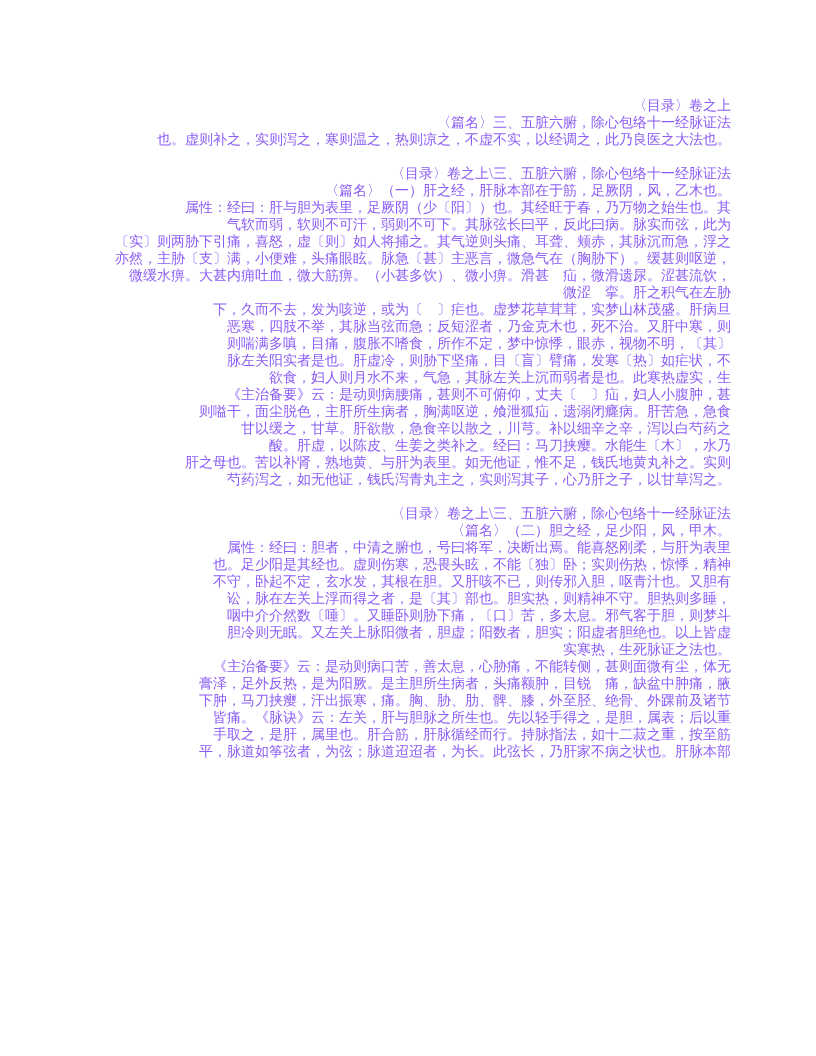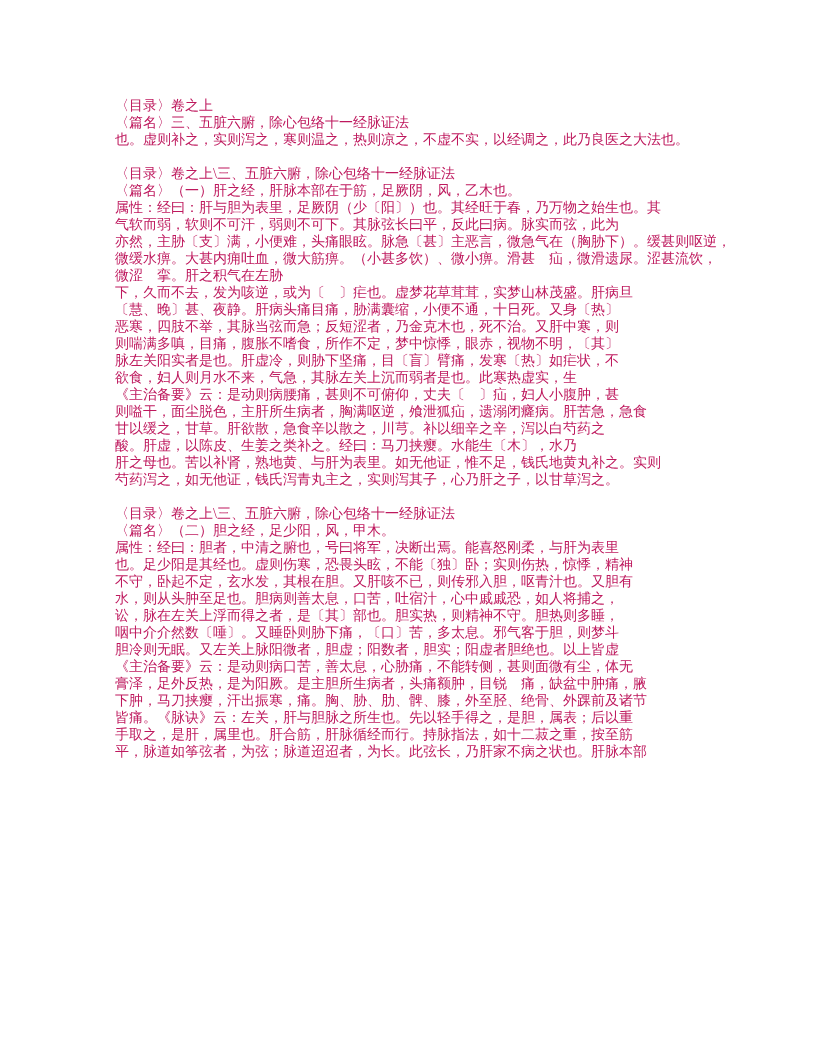--- a/index.html
+++ b/index.html
@@ -19,22 +19,23 @@
     left: 0;
     top: 0;
     width: 816px;
     height: 1056px;
     background: #ffffff;
   }
   .text-block {
     position: absolute;
     left: 115px;
     top: 97px;
-    color: #be185d;
+    color: #8b5cf6;
     font-size: 14px;
+    text-align: right;
   }
   .line {
     height: 17px;
     line-height: 17px;
     white-space: pre;
     font-kerning: none;
   }
   .line.blank {
     height: 17px;
   }
@@ -45,45 +46,45 @@
 <div class="page">
   <div class="text-block">
       <div class="line">〈目录〉卷之上</div>
       <div class="line">〈篇名〉三、五脏六腑，除心包络十一经脉证法</div>
       <div class="line">也。虚则补之，实则泻之，寒则温之，热则凉之，不虚不实，以经调之，此乃良医之大法也。</div>
       <div class="line blank">&nbsp;</div>
       <div class="line">〈目录〉卷之上\三、五脏六腑，除心包络十一经脉证法</div>
       <div class="line">〈篇名〉（一）肝之经，肝脉本部在于筋，足厥阴，风，乙木也。</div>
       <div class="line">属性：经曰：肝与胆为表里，足厥阴（少〔阳〕）也。其经旺于春，乃万物之始生也。其</div>
       <div class="line">气软而弱，软则不可汗，弱则不可下。其脉弦长曰平，反此曰病。脉实而弦，此为</div>
+      <div class="line">〔实〕则两胁下引痛，喜怒，虚〔则〕如人将捕之。其气逆则头痛、耳聋、颊赤，其脉沉而急，浮之</div>
       <div class="line">亦然，主胁〔支〕满，小便难，头痛眼眩。脉急〔甚〕主恶言，微急气在（胸胁下）。缓甚则呕逆，</div>
       <div class="line">微缓水痹。大甚内痈吐血，微大筋痹。（小甚多饮）、微小痹。滑甚　疝，微滑遗尿。涩甚流饮，</div>
       <div class="line">微涩　挛。肝之积气在左胁</div>
       <div class="line">下，久而不去，发为咳逆，或为〔　〕疟也。虚梦花草茸茸，实梦山林茂盛。肝病旦</div>
-      <div class="line">〔慧、晚〕甚、夜静。肝病头痛目痛，胁满囊缩，小便不通，十日死。又身〔热〕</div>
       <div class="line">恶寒，四肢不举，其脉当弦而急；反短涩者，乃金克木也，死不治。又肝中寒，则</div>
       <div class="line">则喘满多嗔，目痛，腹胀不嗜食，所作不定，梦中惊悸，眼赤，视物不明，〔其〕</div>
       <div class="line">脉左关阳实者是也。肝虚冷，则胁下坚痛，目〔盲〕臂痛，发寒〔热〕如疟状，不</div>
       <div class="line">欲食，妇人则月水不来，气急，其脉左关上沉而弱者是也。此寒热虚实，生</div>
       <div class="line">《主治备要》云：是动则病腰痛，甚则不可俯仰，丈夫〔　〕疝，妇人小腹肿，甚</div>
       <div class="line">则嗌干，面尘脱色，主肝所生病者，胸满呕逆，飧泄狐疝，遗溺闭癃病。肝苦急，急食</div>
       <div class="line">甘以缓之，甘草。肝欲散，急食辛以散之，川芎。补以细辛之辛，泻以白芍药之</div>
       <div class="line">酸。肝虚，以陈皮、生姜之类补之。经曰：马刀挟瘿。水能生〔木〕，水乃</div>
       <div class="line">肝之母也。苦以补肾，熟地黄、与肝为表里。如无他证，惟不足，钱氏地黄丸补之。实则</div>
       <div class="line">芍药泻之，如无他证，钱氏泻青丸主之，实则泻其子，心乃肝之子，以甘草泻之。</div>
       <div class="line blank">&nbsp;</div>
       <div class="line">〈目录〉卷之上\三、五脏六腑，除心包络十一经脉证法</div>
       <div class="line">〈篇名〉（二）胆之经，足少阳，风，甲木。</div>
       <div class="line">属性：经曰：胆者，中清之腑也，号曰将军，决断出焉。能喜怒刚柔，与肝为表里</div>
       <div class="line">也。足少阳是其经也。虚则伤寒，恐畏头眩，不能〔独〕卧；实则伤热，惊悸，精神</div>
       <div class="line">不守，卧起不定，玄水发，其根在胆。又肝咳不已，则传邪入胆，呕青汁也。又胆有</div>
-      <div class="line">水，则从头肿至足也。胆病则善太息，口苦，吐宿汁，心中戚戚恐，如人将捕之，</div>
       <div class="line">讼，脉在左关上浮而得之者，是〔其〕部也。胆实热，则精神不守。胆热则多睡，</div>
       <div class="line">咽中介介然数〔唾〕。又睡卧则胁下痛，〔口〕苦，多太息。邪气客于胆，则梦斗</div>
       <div class="line">胆冷则无眠。又左关上脉阳微者，胆虚；阳数者，胆实；阳虚者胆绝也。以上皆虚</div>
+      <div class="line">实寒热，生死脉证之法也。</div>
       <div class="line">《主治备要》云：是动则病口苦，善太息，心胁痛，不能转侧，甚则面微有尘，体无</div>
       <div class="line">膏泽，足外反热，是为阳厥。是主胆所生病者，头痛额肿，目锐　痛，缺盆中肿痛，腋</div>
       <div class="line">下肿，马刀挟瘿，汗出振寒，痛。胸、胁、肋、髀、膝，外至胫、绝骨、外踝前及诸节</div>
       <div class="line">皆痛。《脉诀》云：左关，肝与胆脉之所生也。先以轻手得之，是胆，属表；后以重</div>
       <div class="line">手取之，是肝，属里也。肝合筋，肝脉循经而行。持脉指法，如十二菽之重，按至筋</div>
       <div class="line">平，脉道如筝弦者，为弦；脉道迢迢者，为长。此弦长，乃肝家不病之状也。肝脉本部</div>
     </div>
 </div>
 
 </body></html>

